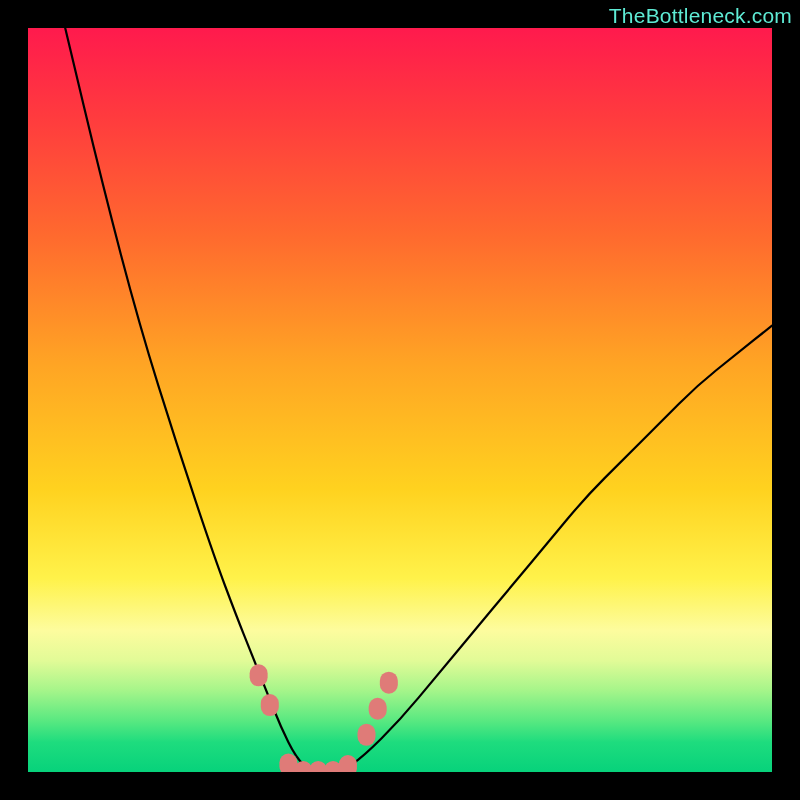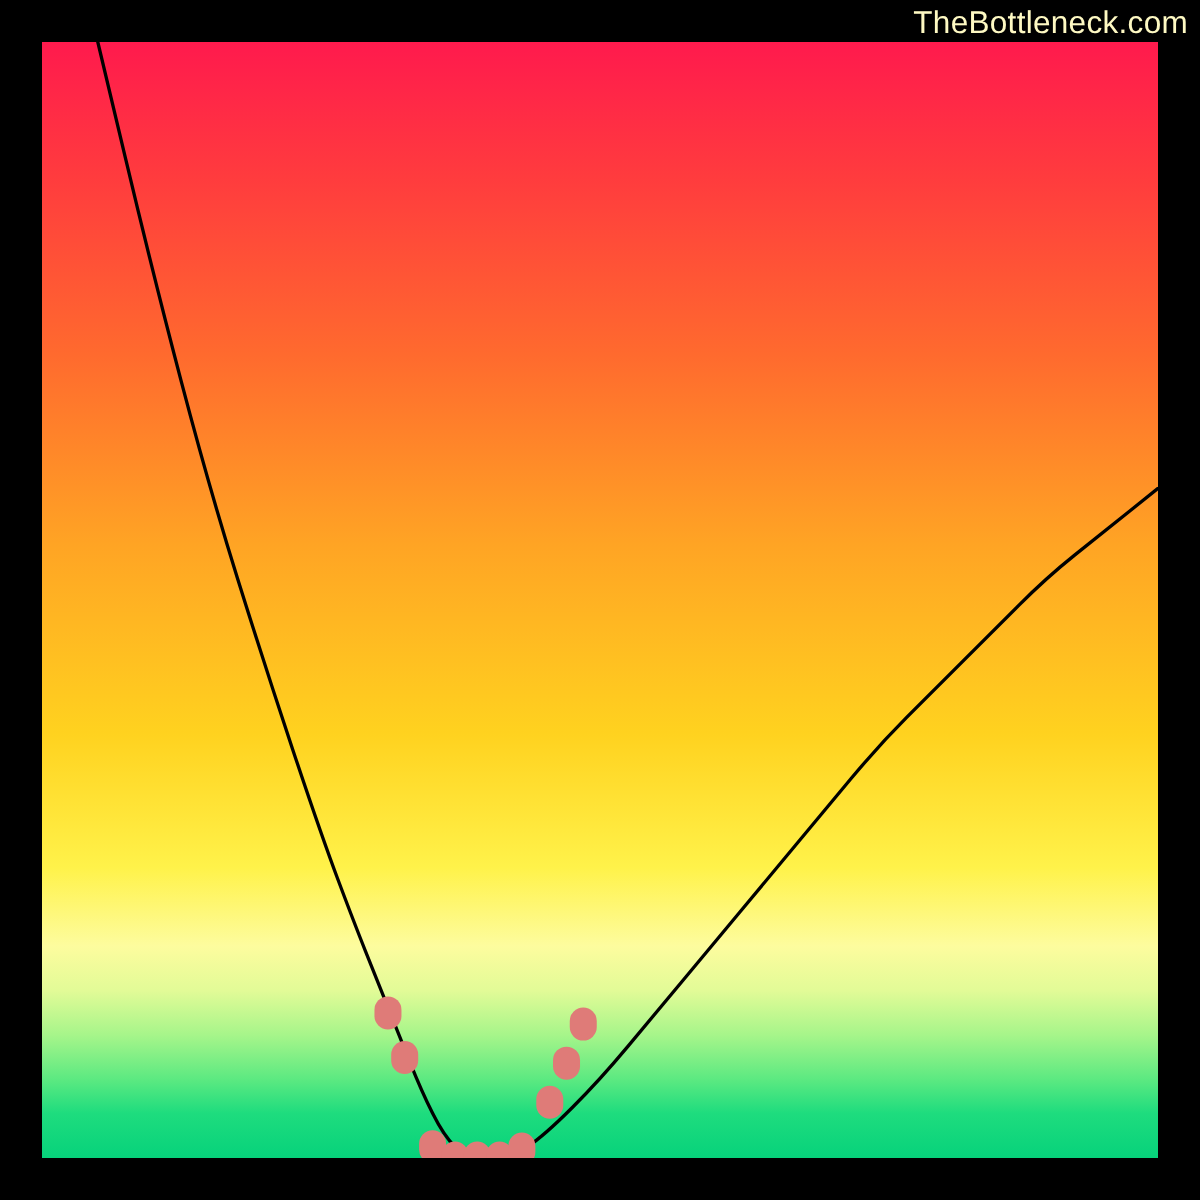--- a/index.html
+++ b/index.html
@@ -36,21 +36,21 @@
       #e2fb97 85%,
       #a6f58a 89%,
       #5be981 93%,
       #1edc7e 96%,
       #07d27b 100%);
   }
   .watermark {
     position: absolute;
     top: 4px;
     right: 8px;
-    color: #fef9c3;
+    color: #5eead4;
     font-size: 21px;
     font-weight: 500;
     letter-spacing: 0.2px;
     user-select: none;
   }
   svg.curve {
     position: absolute;
     left: 0;
     top: 0;
     width: 744px;

